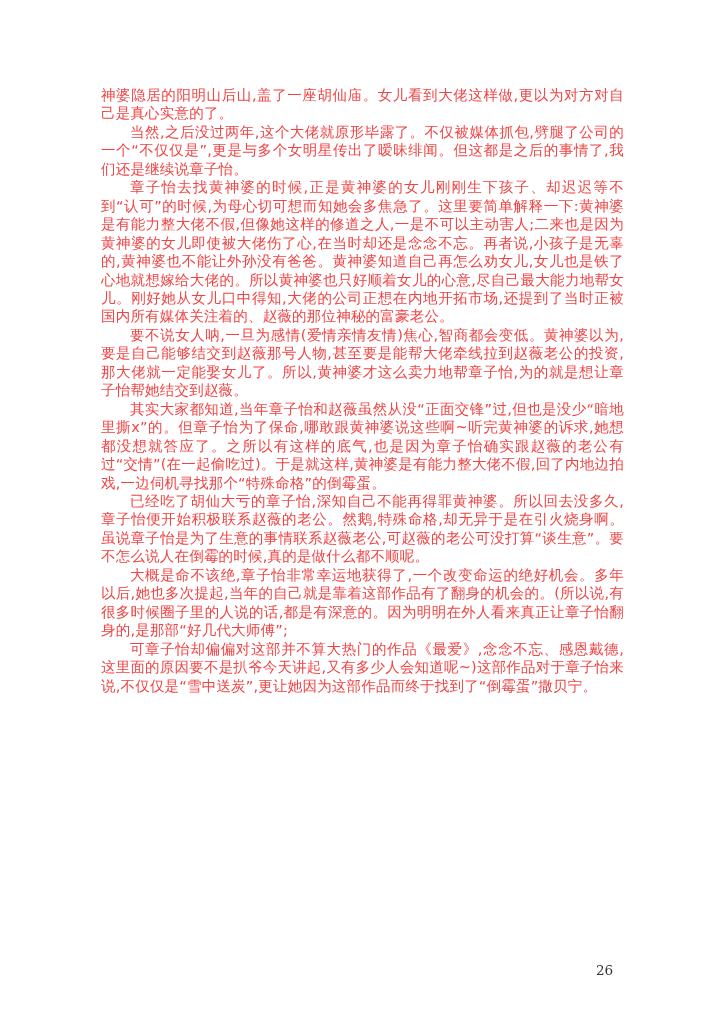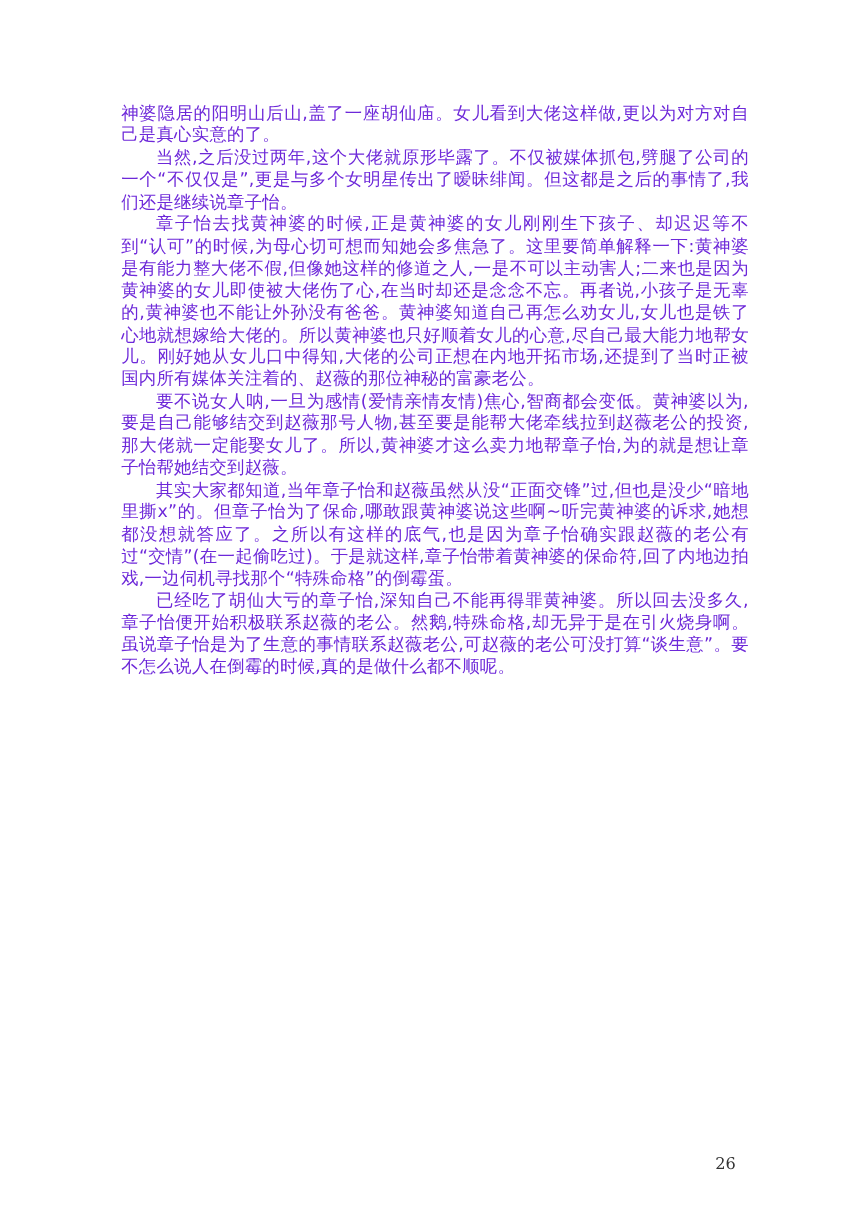--- a/index.html
+++ b/index.html
@@ -13,21 +13,21 @@
     height: 1024px;
     background: #ffffff;
     overflow: hidden;
     font-family: "DejaVu Sans", sans-serif;
   }
   .text-block {
     position: absolute;
     left: 101px;
     top: 86px;
     width: 523px;
-    color: #6d28d9;
+    color: #ef4444;
     font-size: 14.5px;
     line-height: 18.45px;
     letter-spacing: 0.2px;
     text-align: justify;
     text-justify: inter-ideograph;
     filter: blur(0.25px);
   }
   .para {
     margin: 0;
     padding: 0;
@@ -49,17 +49,19 @@
 </style>
 </head>
 <body>
 
 <div class="page">
   <div class="text-block">
       <p class="para no-indent">神婆隐居的阳明山后山,盖了一座胡仙庙。女儿看到大佬这样做,更以为对方对自己是真心实意的了。</p>
       <p class="para">当然,之后没过两年,这个大佬就原形毕露了。不仅被媒体抓包,劈腿了公司的一个“不仅仅是”,更是与多个女明星传出了暧昧绯闻。但这都是之后的事情了,我们还是继续说章子怡。</p>
       <p class="para">章子怡去找黄神婆的时候,正是黄神婆的女儿刚刚生下孩子、却迟迟等不到“认可”的时候,为母心切可想而知她会多焦急了。这里要简单解释一下:黄神婆是有能力整大佬不假,但像她这样的修道之人,一是不可以主动害人;二来也是因为黄神婆的女儿即使被大佬伤了心,在当时却还是念念不忘。再者说,小孩子是无辜的,黄神婆也不能让外孙没有爸爸。黄神婆知道自己再怎么劝女儿,女儿也是铁了心地就想嫁给大佬的。所以黄神婆也只好顺着女儿的心意,尽自己最大能力地帮女儿。刚好她从女儿口中得知,大佬的公司正想在内地开拓市场,还提到了当时正被国内所有媒体关注着的、赵薇的那位神秘的富豪老公。</p>
       <p class="para">要不说女人呐,一旦为感情(爱情亲情友情)焦心,智商都会变低。黄神婆以为,要是自己能够结交到赵薇那号人物,甚至要是能帮大佬牵线拉到赵薇老公的投资,那大佬就一定能娶女儿了。所以,黄神婆才这么卖力地帮章子怡,为的就是想让章子怡帮她结交到赵薇。</p>
-      <p class="para">其实大家都知道,当年章子怡和赵薇虽然从没“正面交锋”过,但也是没少“暗地里撕x”的。但章子怡为了保命,哪敢跟黄神婆说这些啊~听完黄神婆的诉求,她想都没想就答应了。之所以有这样的底气,也是因为章子怡确实跟赵薇的老公有过“交情”(在一起偷吃过)。于是就这样,章子怡带着黄神婆的保命符,回了内地边拍戏,一边伺机寻找那个“特殊命格”的倒霉蛋。</p>
+      <p class="para">其实大家都知道,当年章子怡和赵薇虽然从没“正面交锋”过,但也是没少“暗地里撕x”的。但章子怡为了保命,哪敢跟黄神婆说这些啊~听完黄神婆的诉求,她想都没想就答应了。之所以有这样的底气,也是因为章子怡确实跟赵薇的老公有过“交情”(在一起偷吃过)。于是就这样,黄神婆是有能力整大佬不假,回了内地边拍戏,一边伺机寻找那个“特殊命格”的倒霉蛋。</p>
       <p class="para">已经吃了胡仙大亏的章子怡,深知自己不能再得罪黄神婆。所以回去没多久,章子怡便开始积极联系赵薇的老公。然鹅,特殊命格,却无异于是在引火烧身啊。虽说章子怡是为了生意的事情联系赵薇老公,可赵薇的老公可没打算“谈生意”。要不怎么说人在倒霉的时候,真的是做什么都不顺呢。</p>
+      <p class="para">大概是命不该绝,章子怡非常幸运地获得了,一个改变命运的绝好机会。多年以后,她也多次提起,当年的自己就是靠着这部作品有了翻身的机会的。(所以说,有很多时候圈子里的人说的话,都是有深意的。因为明明在外人看来真正让章子怡翻身的,是那部“好几代大师傅”;</p>
+      <p class="para">可章子怡却偏偏对这部并不算大热门的作品《最爱》,念念不忘、感恩戴德,这里面的原因要不是扒爷今天讲起,又有多少人会知道呢~)这部作品对于章子怡来说,不仅仅是“雪中送炭”,更让她因为这部作品而终于找到了“倒霉蛋”撒贝宁。</p>
     </div>
   <div class="page-number">26</div>
 </div>
 
 </body></html>

